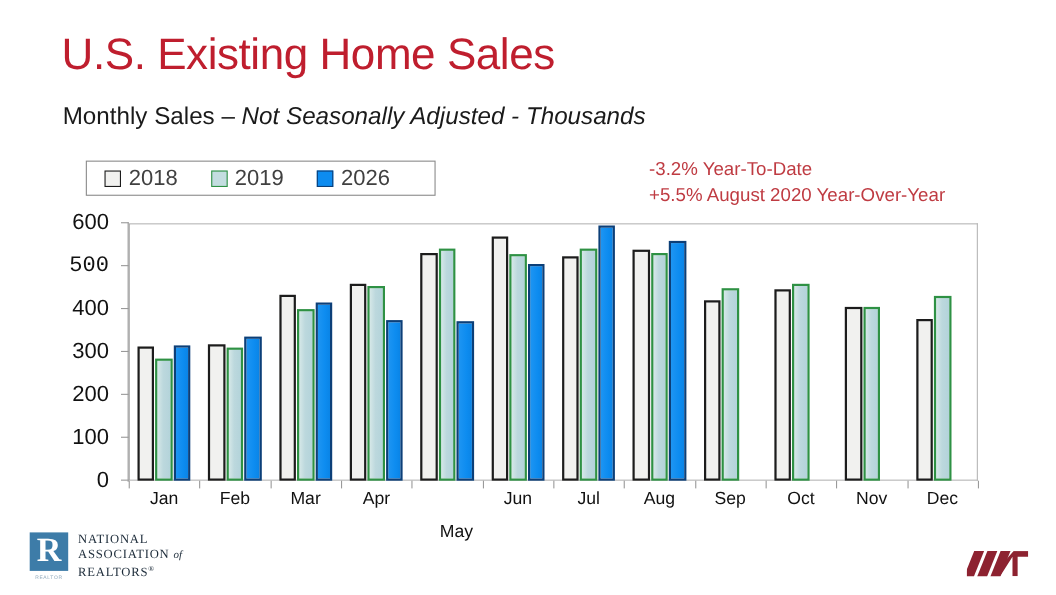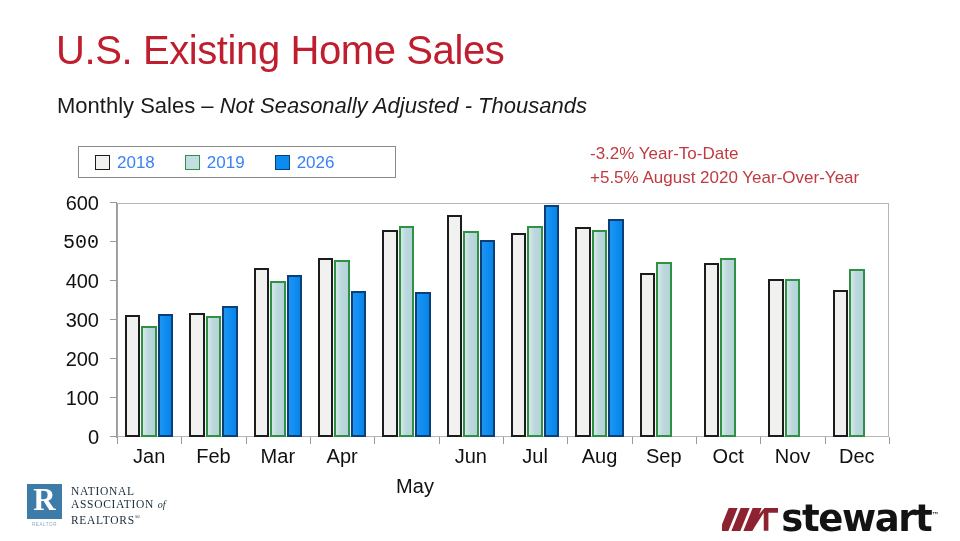--- a/index.html
+++ b/index.html
@@ -40,21 +40,21 @@
   }
   .legend-item{display:flex;align-items:center;margin-right:30px;}
   .legend-swatch{
     width:15px;height:15px;
     box-sizing:border-box;
     margin-right:7px;
   }
   .sw-2018{background:#f1f1ef;border:1.5px solid #1a1a1a;}
   .sw-2019{background:#c3dde0;border:1.5px solid #2e9144;}
   .sw-2020{background:#0d8cf0;border:1.5px solid #0c3f78;}
-  .legend-label{font-size:17px;color:#3b82f6;line-height:21px;}
+  .legend-label{font-size:20px;color:#404040;line-height:21px;}
 
   
   .annot{
     position:absolute;left:590px;top:142px;
     color:#bf3b42;font-size:17px;line-height:24px;
     white-space:nowrap;
   }
   .annot div{white-space:nowrap;}
 
   
@@ -96,21 +96,21 @@
   .bar.y2020{background:linear-gradient(90deg,#1e95f2 0%,#0d8cf0 60%,#0a84e6 100%);border:2px solid #0c3f78;}
 
   .xtick{
     position:absolute;bottom:-7px;width:1px;height:7px;background:#9a9a9a;
   }
   #xlabels{
     position:absolute;left:117px;top:445px;width:772px;height:30px;
   }
   #xlabels span{
     position:absolute;top:0;
-    font-size:20px;color:#111;
+    font-size:16px;color:#111;
     transform:translateX(-50%);
     white-space:nowrap;
   }
 
   
   .nar{
     position:absolute;left:27px;top:484px;
     display:flex;align-items:flex-start;
   }
   .nar-mark{
@@ -298,16 +298,15 @@
     </div>
   </div>
 
   <div class="stewart">
     <div class="stew-mark">
       <i></i>
       <i></i>
       <i></i>
       <span class="roof"></span>
     </div>
-    <div class="stew-word"><span>stewart</span><sup>™</sup></div>
   </div>
 
 </div>
 
 </body></html>

